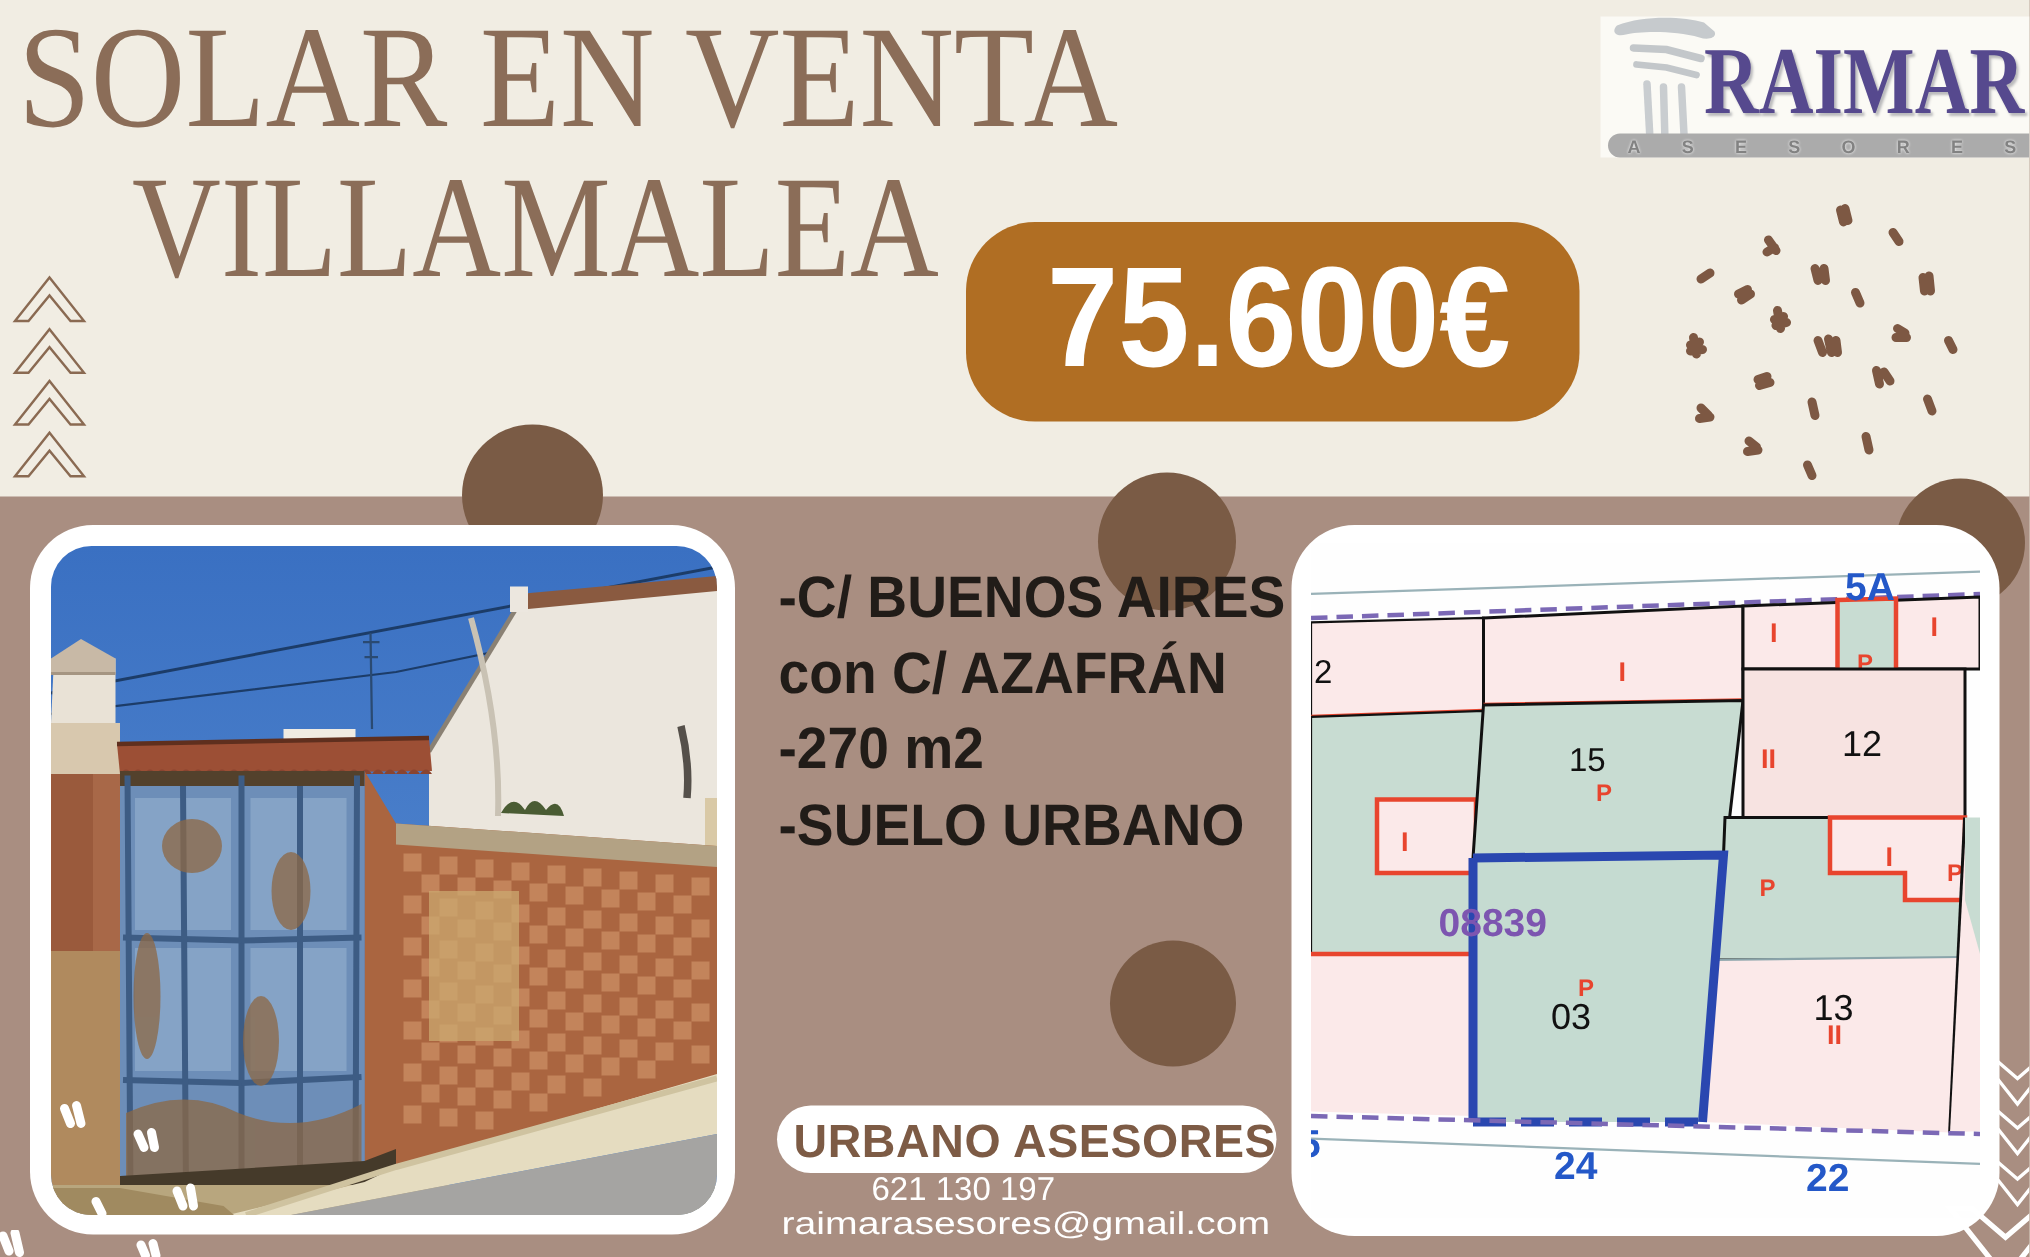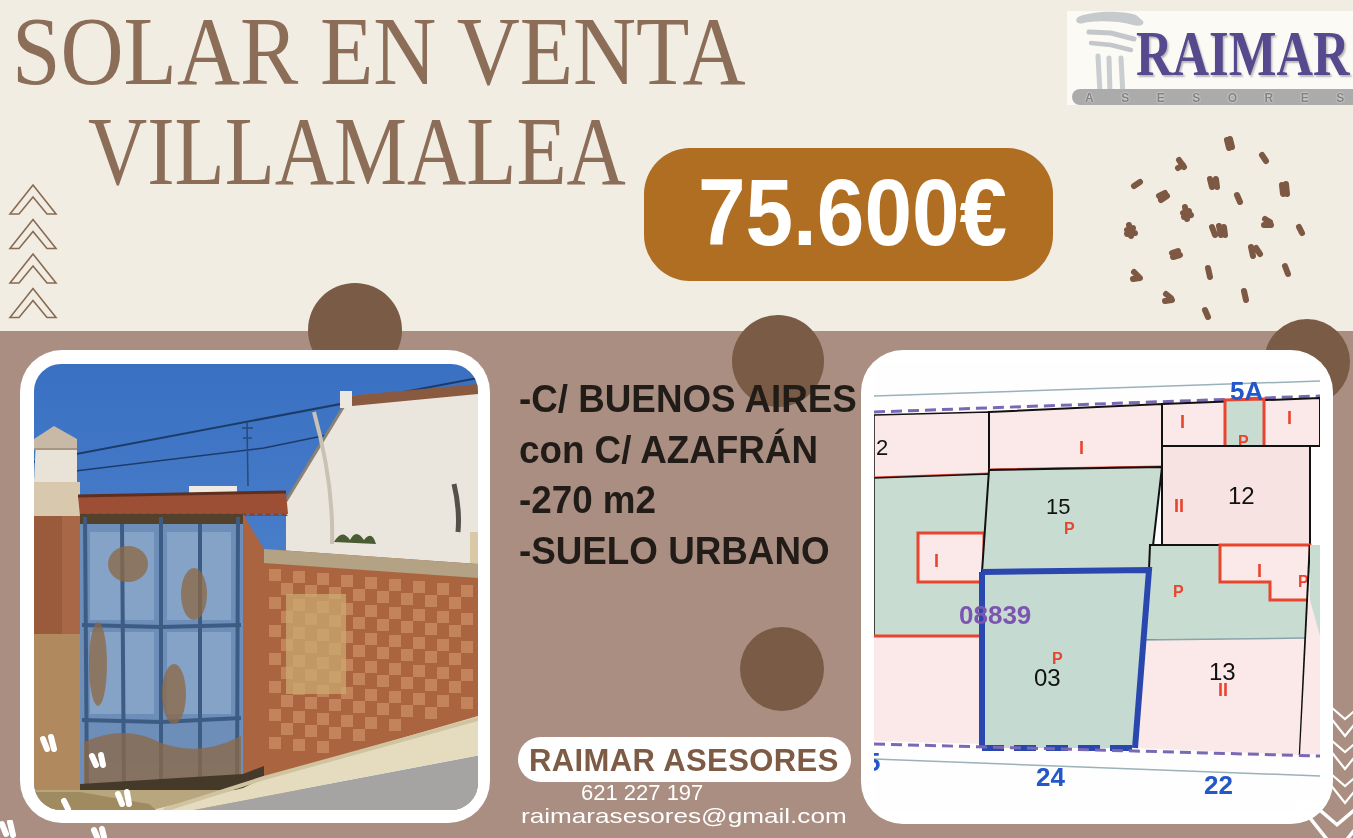--- a/index.html
+++ b/index.html
@@ -350,23 +350,23 @@
   <path d="M0,397 L446,414" stroke="#9ab2b8" stroke-width="1.5" fill="none"></path>
 
   <text x="356" y="38" font-size="26" fill="#2458c8" font-weight="bold">5A</text>
   <text x="-8" y="409" font-size="26" fill="#2458c8" font-weight="bold">5</text>
   <text x="162" y="424" font-size="26" fill="#2458c8" font-weight="bold">24</text>
   <text x="330" y="432" font-size="26" fill="#2458c8" font-weight="bold">22</text>
 </svg>
 
 <div class="abs" style="left:518px;top:737px;width:333px;height:45px;background:#ffffff;border-radius:23px;"></div>
 
-<div class="abs" style="left:529px;top:743px;font-size:31px;font-weight:bold;color:#7d5b45;letter-spacing:0.4px;">RAIMAR ASESORES</div>
-
-<div class="abs" style="left:581px;top:780px;font-size:22px;color:#ffffff;">621 227 197</div>
+<div class="abs" style="left:529px;top:743px;font-size:31px;font-weight:bold;color:#7d5b45;letter-spacing:0.4px;">URBANO ASESORES</div>
+
+<div class="abs" style="left:581px;top:780px;font-size:22px;color:#ffffff;">621 130 197</div>
 
 <div class="abs" style="left:521px;top:804px;font-size:27px;color:#ffffff;transform:scale(0.968,0.78);transform-origin:0 0;">raimarasesores@gmail.com</div>
 
 <svg class="abs" style="left:0px;top:820px;" width="130" height="18" viewBox="0 0 130 18">
   <g stroke="#ffffff" stroke-width="6" stroke-linecap="round" fill="none">
     <path d="M2,4 l4,10 m4,-12 l3,13"></path>
     <path d="M94,10 l3,7 m5,-8 l2,8"></path>
   </g>
 </svg>
 

